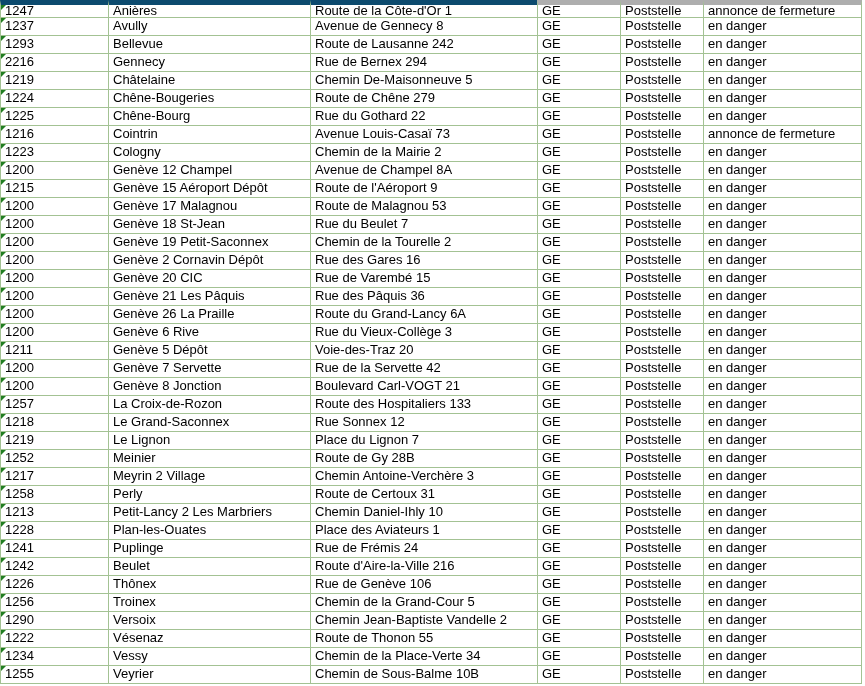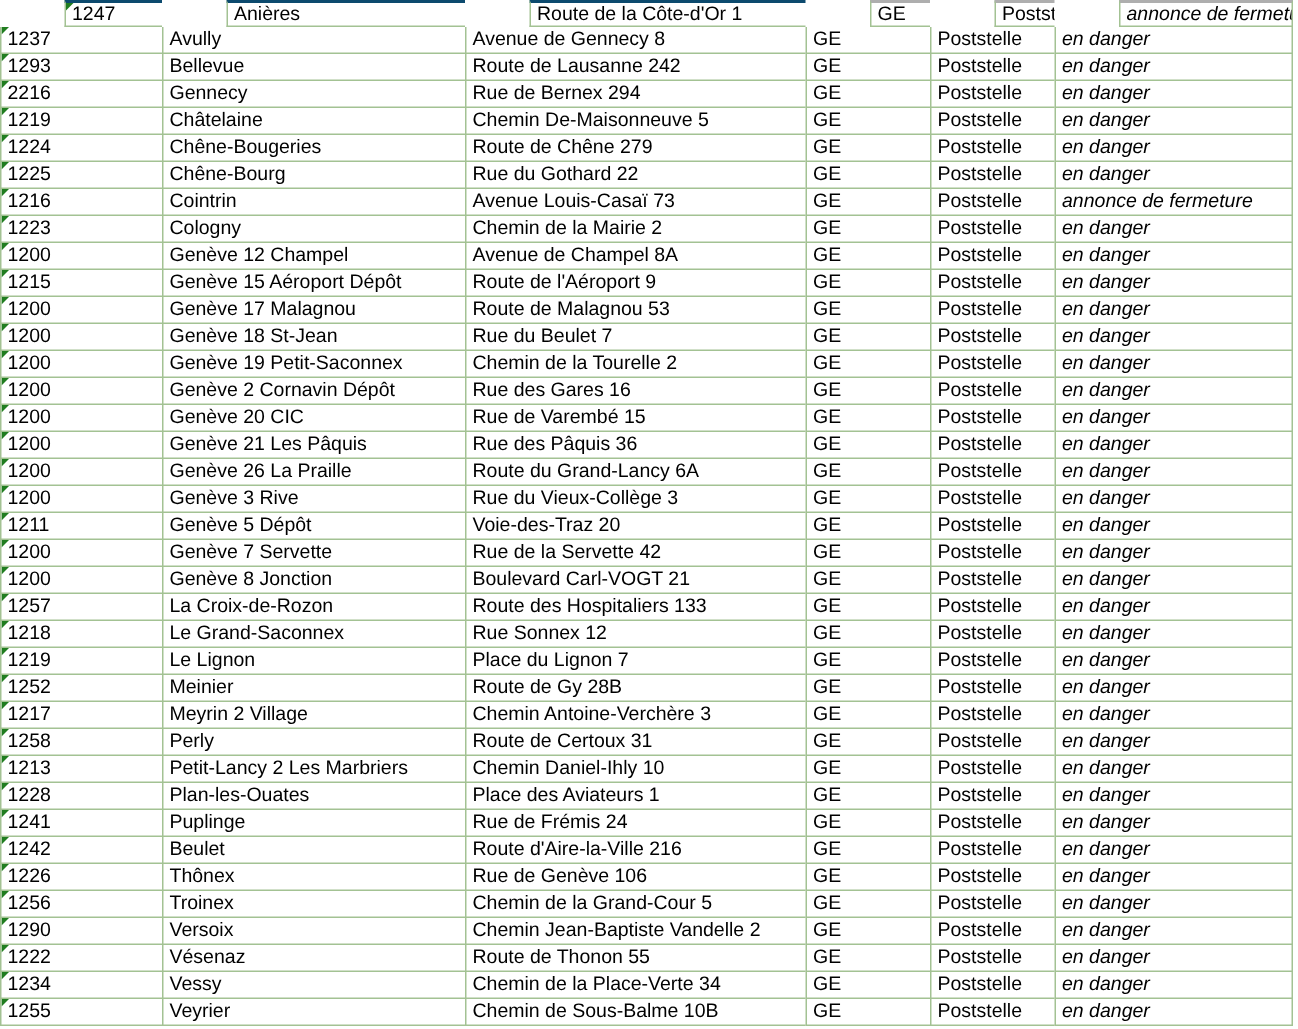--- a/index.html
+++ b/index.html
@@ -27,22 +27,22 @@
     border-bottom: 1px solid #a3c293;
     display: flex;
     align-items: center;
     padding: 0 3px 1px 4px;
     font-size: 13px;
     line-height: 16px;
     white-space: nowrap;
     overflow: hidden;
     background: #fff;
   }
-  .cell:nth-of-type(6) { border-right: 1px solid #a3c293; font-style: italic; }
-  .row:first-child .cell { border-top: 2px solid #0c4a6e; margin-left: 43px; }
+  .cell:nth-of-type(6) { border-right: 1px solid #a3c293; }
+  .row:first-child .cell { border-top: 5px solid #0c4a6e; }
   .row:first-child .cell:nth-of-type(n+4) { border-top-color: #aeaeae; }
   .tri {
     position: absolute; top: 0; left: 0;
     width: 0; height: 0;
     border-top: 5px solid #207d20;
     border-right: 5px solid transparent;
   }
   .txt { display: inline-block; }
 </style>
 </head>
@@ -427,21 +427,21 @@
     <div class="cell">
       <span class="txt">en danger</span>
     </div>
   </div>
       <div class="row">
     <div class="cell">
       <span class="tri"></span>
       <span class="txt">1200</span>
     </div>
     <div class="cell">
-      <span class="txt">Genève 3 Rive</span>
+      <span class="txt">Genève 6 Rive</span>
     </div>
     <div class="cell">
       <span class="txt">Rue du Vieux-Collège 3</span>
     </div>
     <div class="cell">
       <span class="txt">GE</span>
     </div>
     <div class="cell">
       <span class="txt">Poststelle</span>
     </div>

